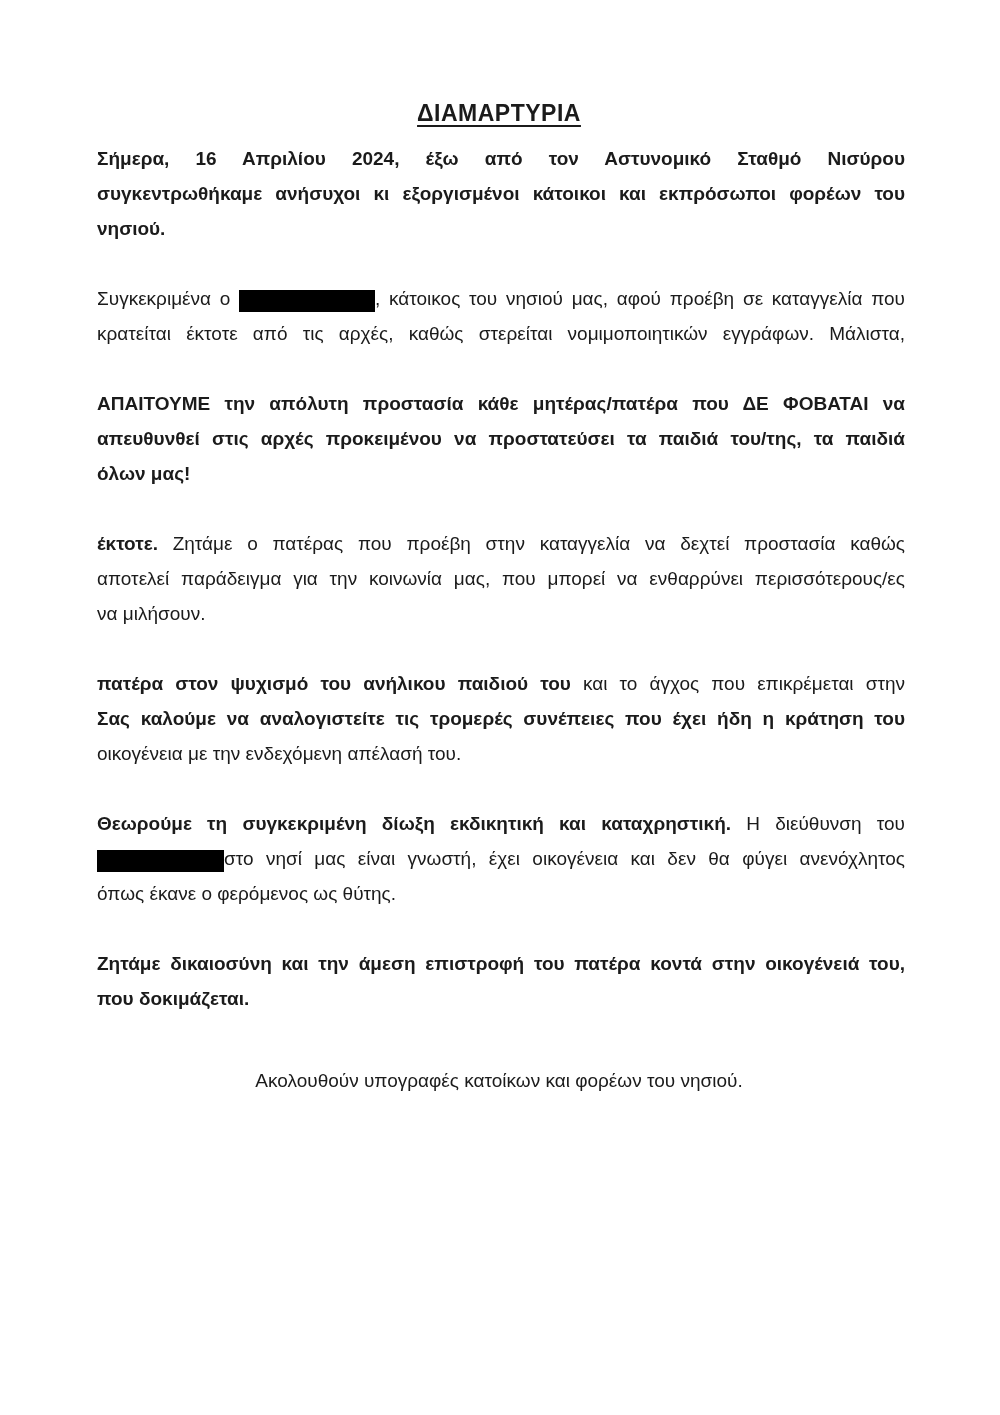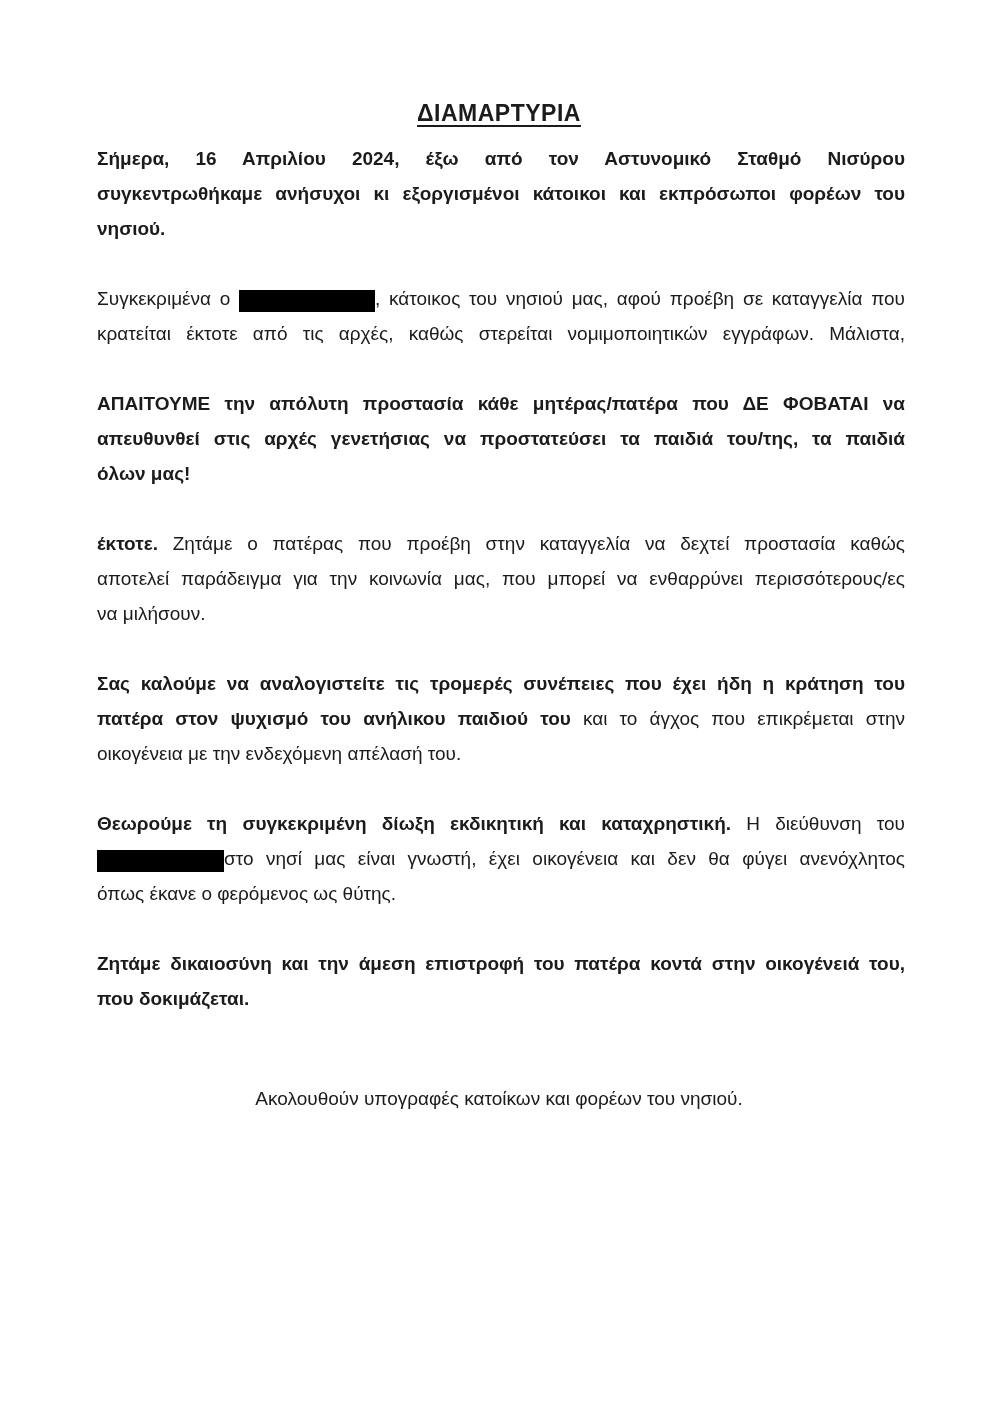--- a/index.html
+++ b/index.html
@@ -47,21 +47,21 @@
   .b { font-weight: 700; }
   .r { font-weight: 400; }
   .redaction {
     display: inline-block;
     height: 22px;
     background: #000000;
     vertical-align: text-bottom;
     transform: translateY(3px);
   }
   .footer-line {
-    margin-top: 65px;
+    margin-top: 47px;
     font-size: 19px;
     line-height: 35px;
     text-align: center;
     font-weight: 400;
   }
 </style>
 </head>
 <body>
 
 <div class="page">
@@ -74,31 +74,31 @@
         <div class="line"><span class="b">Σήμερα, 16 Απριλίου 2024, έξω από τον Αστυνομικό Σταθμό Νισύρου</span></div>
         <div class="line"><span class="b">συγκεντρωθήκαμε ανήσυχοι κι εξοργισμένοι κάτοικοι και εκπρόσωποι φορέων του</span></div>
         <div class="line last"><span class="b">νησιού.</span></div>
       </div>
       <div class="para">
         <div class="line"><span class="r">Συγκεκριμένα ο </span><span class="redaction" style="width: 136px; background: rgb(0, 0, 0);"></span><span class="r">, κάτοικος του νησιού μας, αφού προέβη σε καταγγελία που</span></div>
         <div class="line"><span class="r">κρατείται έκτοτε από τις αρχές, καθώς στερείται νομιμοποιητικών εγγράφων. Μάλιστα,</span></div>
       </div>
       <div class="para">
         <div class="line"><span class="b">ΑΠΑΙΤΟΥΜΕ την απόλυτη προστασία κάθε μητέρας/πατέρα που ΔΕ ΦΟΒΑΤΑΙ να</span></div>
-        <div class="line"><span class="b">απευθυνθεί στις αρχές γενετήσιας να προστατεύσει τα παιδιά του/της, τα παιδιά</span></div>
+        <div class="line"><span class="b">απευθυνθεί στις αρχές προκειμένου να προστατεύσει τα παιδιά του/της, τα παιδιά</span></div>
         <div class="line last"><span class="b">όλων μας!</span></div>
       </div>
       <div class="para">
         <div class="line"><span class="b">έκτοτε.</span><span class="r"> Ζητάμε ο πατέρας που προέβη στην καταγγελία να δεχτεί προστασία καθώς</span></div>
         <div class="line"><span class="r">αποτελεί παράδειγμα για την κοινωνία μας, που μπορεί να ενθαρρύνει περισσότερους/ες</span></div>
         <div class="line last"><span class="r">να μιλήσουν.</span></div>
       </div>
       <div class="para">
+        <div class="line"><span class="b">πατέρα στον ψυχισμό του ανήλικου παιδιού του</span><span class="r"> και το άγχος που επικρέμεται στην</span></div>
         <div class="line"><span class="b">Σας καλούμε να αναλογιστείτε τις τρομερές συνέπειες που έχει ήδη η κράτηση του</span></div>
-        <div class="line"><span class="b">πατέρα στον ψυχισμό του ανήλικου παιδιού του</span><span class="r"> και το άγχος που επικρέμεται στην</span></div>
         <div class="line last"><span class="r">οικογένεια με την ενδεχόμενη απέλασή του.</span></div>
       </div>
       <div class="para">
         <div class="line"><span class="b">Θεωρούμε τη συγκεκριμένη δίωξη εκδικητική και καταχρηστική.</span><span class="r"> Η διεύθυνση του</span></div>
         <div class="line"><span class="redaction" style="width: 127px; background: rgb(0, 0, 0);"></span><span class="r">στο νησί μας είναι γνωστή, έχει οικογένεια και δεν θα φύγει ανενόχλητος</span></div>
         <div class="line last"><span class="r">όπως έκανε ο φερόμενος ως θύτης.</span></div>
       </div>
       <div class="para">
         <div class="line"><span class="b">Ζητάμε δικαιοσύνη και την άμεση επιστροφή του πατέρα κοντά στην οικογένειά του,</span></div>
         <div class="line last"><span class="b">που δοκιμάζεται.</span></div>

